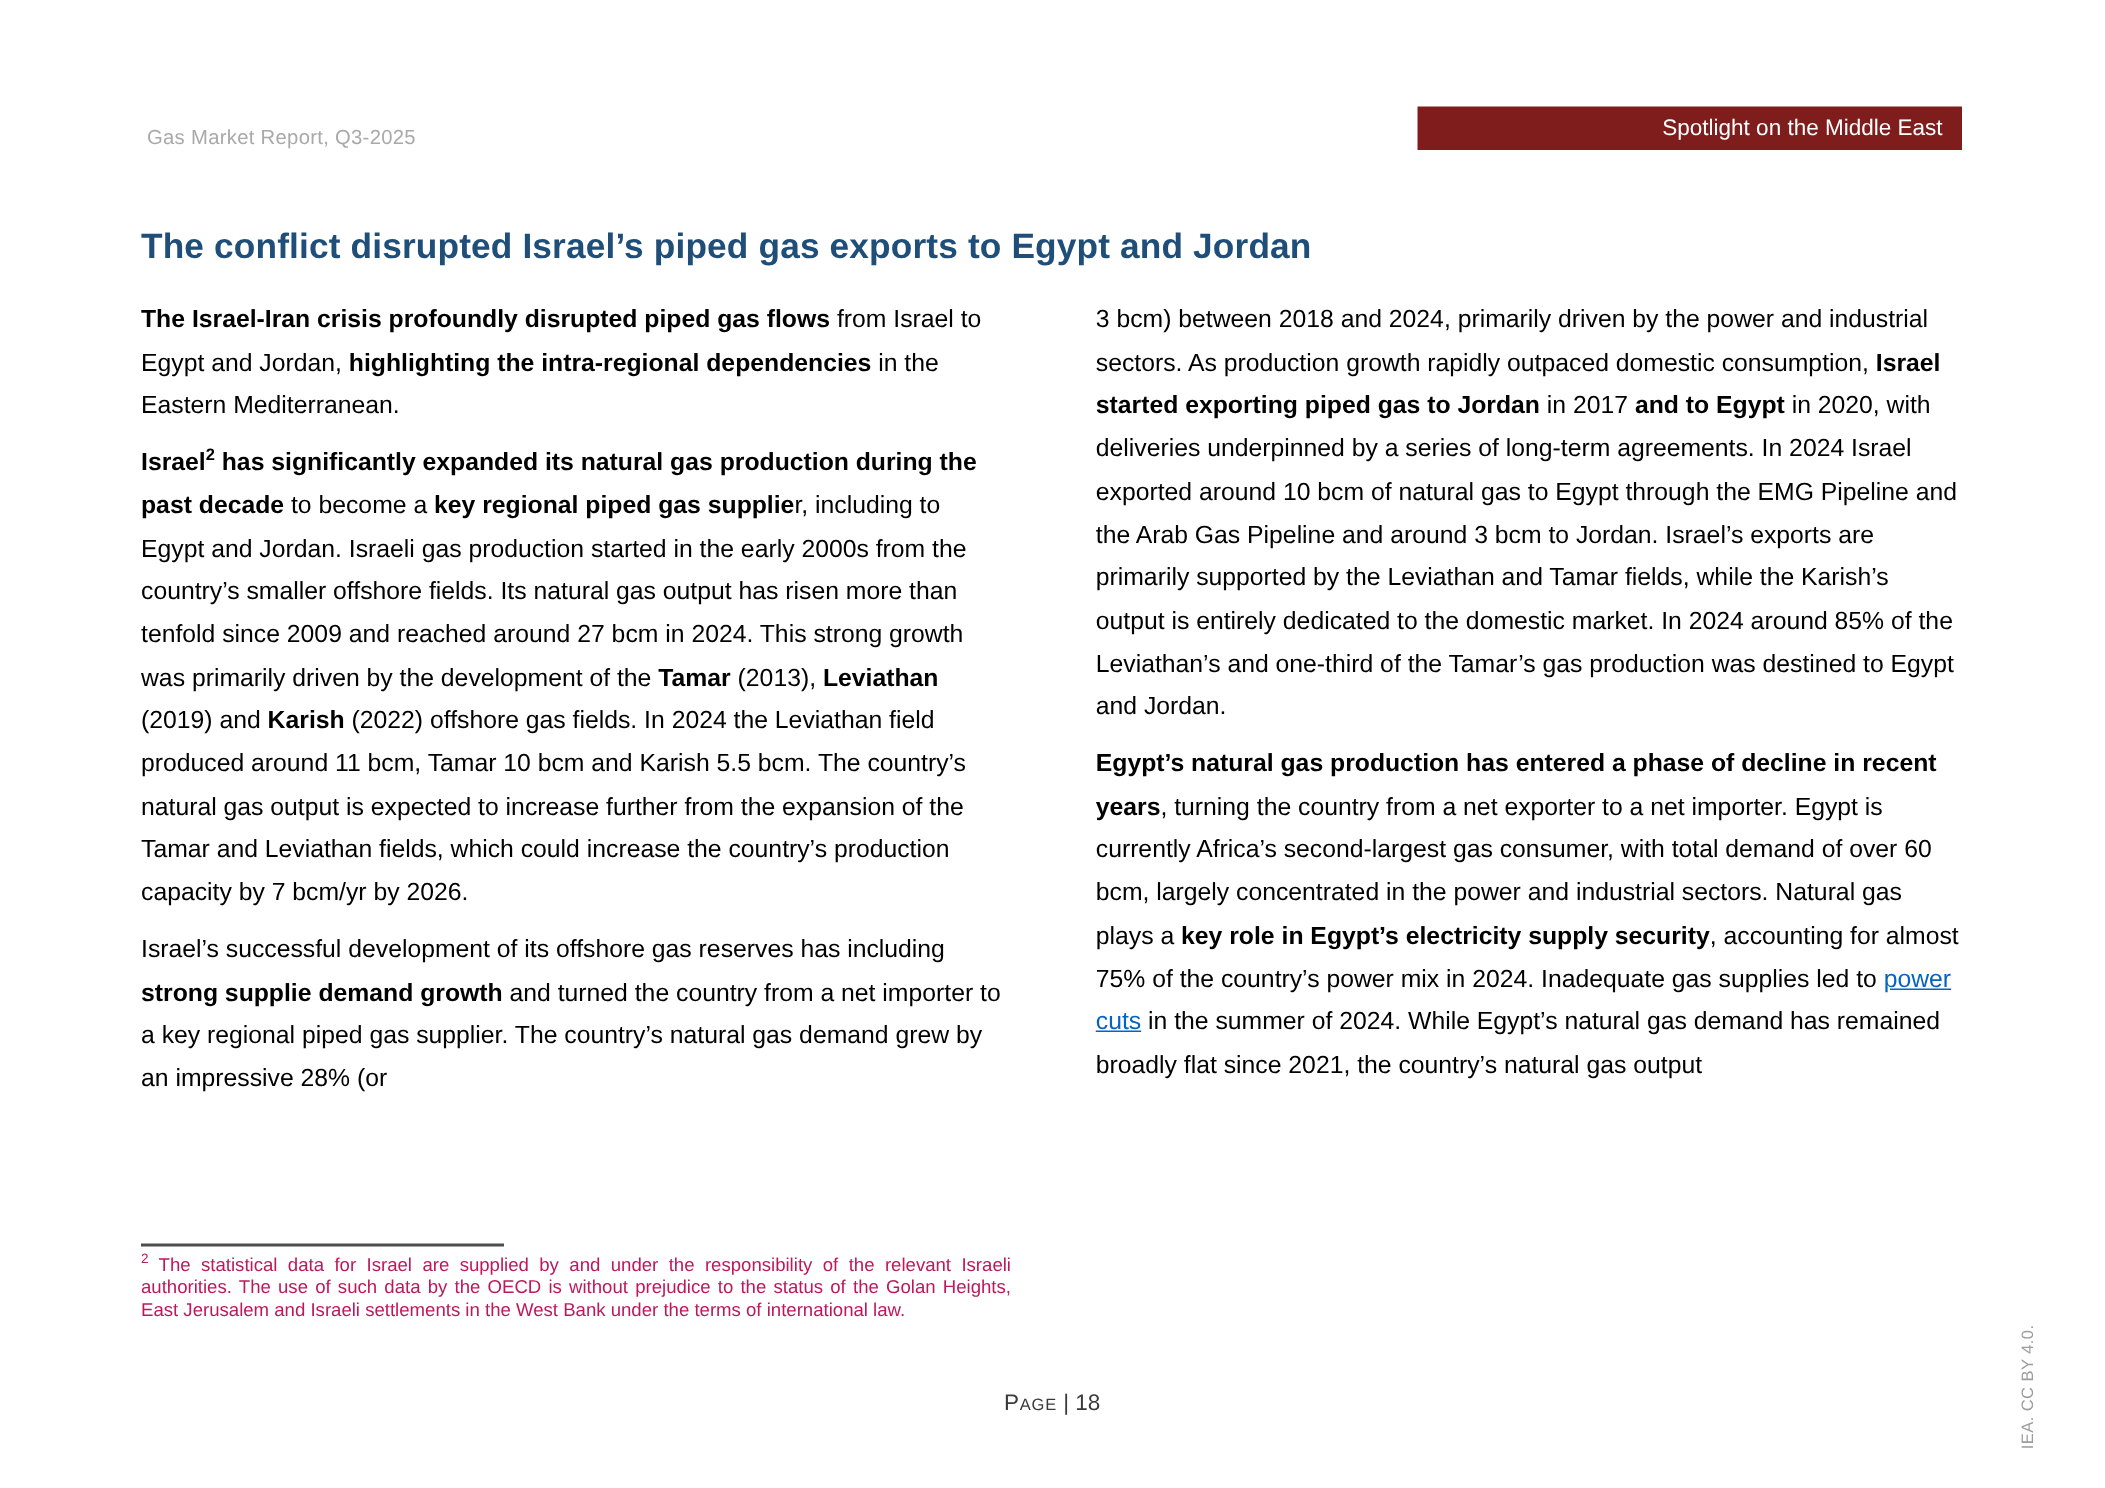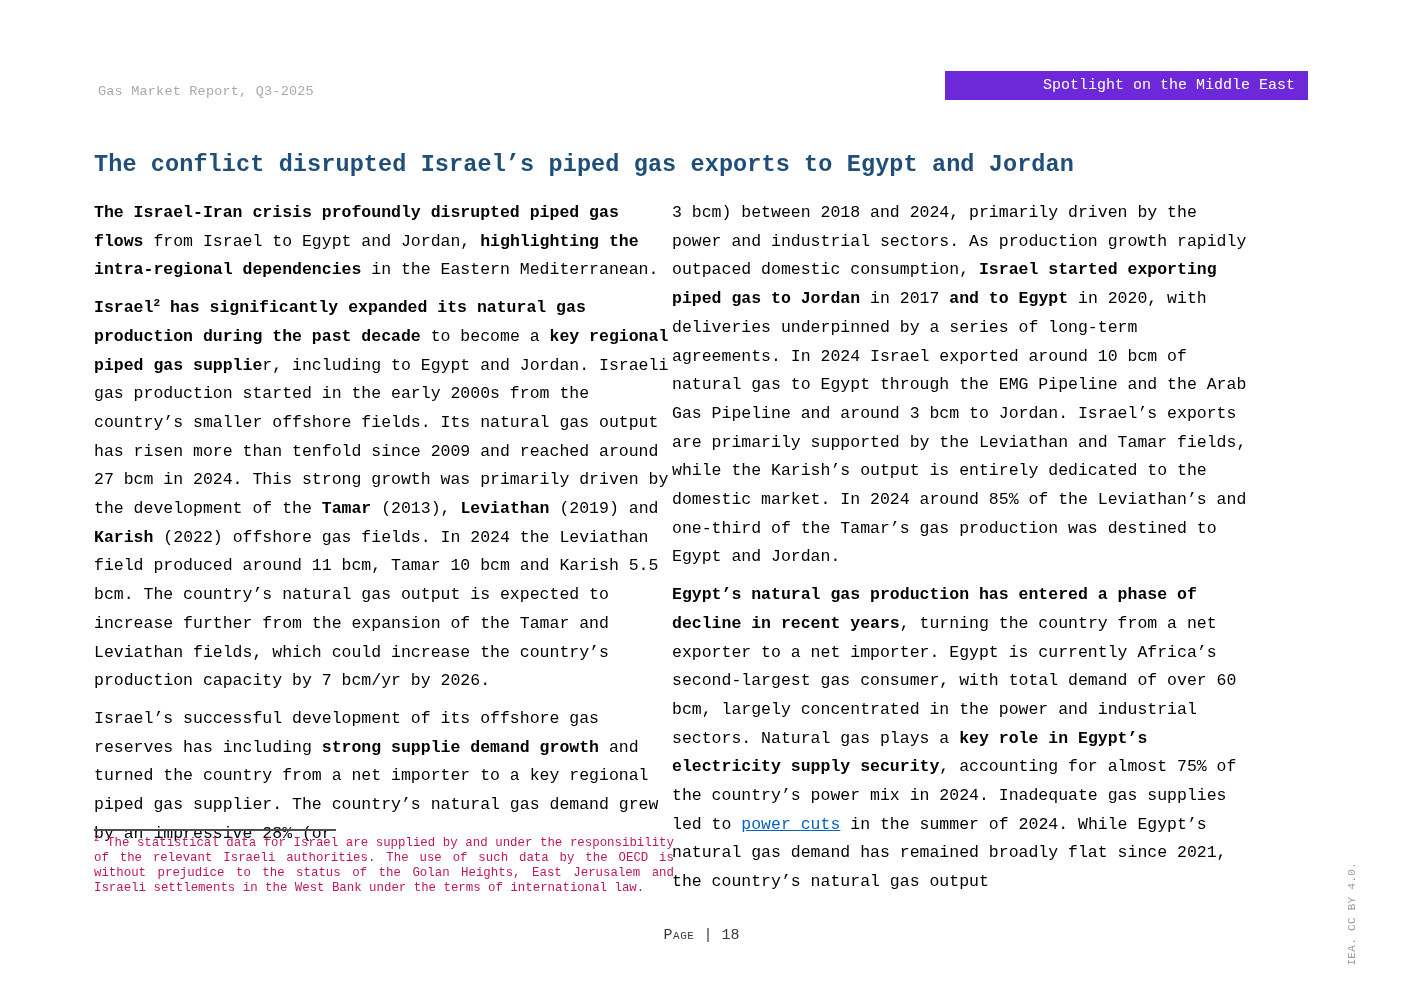--- a/index.html
+++ b/index.html
@@ -2,21 +2,21 @@
 <html><head>
 <meta charset="utf-8">
 <style>
   * { margin: 0; padding: 0; box-sizing: border-box; }
   html, body { background: #ffffff; }
   .page {
     position: relative;
     width: 1403px;
     height: 992px;
     background: #ffffff;
-    font-family: Liberation Mono, monospace;
+    font-family: Liberation Sans, sans-serif;
     overflow: hidden;
   }
   .report-title {
     position: absolute;
     left: 98px;
     top: 84px;
     font-size: 13.5px;
     color: #a9a9a9;
     letter-spacing: 0.2px;
   }
@@ -40,20 +40,21 @@
     font-size: 23.5px;
     font-weight: bold;
     letter-spacing: 0.1px;
   }
   .columns {
     position: absolute;
     left: 94px;
     top: 199px;
     width: 1214px;
     display: flex;
+    gap: 59px;
   }
   .col {
     width: 578px;
     font-size: 16.5px;
     line-height: 28.7px;
     color: #000000;
     text-align: left;
   }
   .col p { margin: 0 0 9px 0; }
   .col b { font-weight: bold; }
@@ -98,21 +99,21 @@
     letter-spacing: 0.3px;
   }
 </style>
 </head>
 <body>
 
 <div class="page">
 
   <div class="report-title">Gas Market Report, Q3-2025</div>
 
-  <div class="banner" style="background: #6d28d9;">
+  <div class="banner" style="background: #7f1d1d;">
     <span>Spotlight on the Middle East</span>
   </div>
 
   <h1 class="page-title" style="color: rgb(31, 78, 121);">The conflict disrupted Israel’s piped gas exports to Egypt and Jordan</h1>
 
   <div class="columns">
     <div class="col">
         <p><b>The Israel-Iran crisis profoundly disrupted piped gas flows</b><span> from Israel to Egypt and Jordan, </span><b>highlighting the intra-regional dependencies</b><span> in the Eastern Mediterranean.</span></p>
         <p><b>Israel</b><b><sup>2</sup></b><b> has significantly expanded its natural gas production during the past decade</b><span> to become a </span><b>key regional piped gas supplie</b><span>r, including to Egypt and Jordan. Israeli gas production started in the early 2000s from the country’s smaller offshore fields. Its natural gas output has risen more than tenfold since 2009 and reached around 27 bcm in 2024. This strong growth was primarily driven by the development of the </span><b>Tamar</b><span> (2013), </span><b>Leviathan</b><span> (2019) and </span><b>Karish</b><span> (2022) offshore gas fields. In 2024 the Leviathan field produced around 11 bcm, Tamar 10 bcm and Karish 5.5 bcm. The country’s natural gas output is expected to increase further from the expansion of the Tamar and Leviathan fields, which could increase the country’s production capacity by 7 bcm/yr by 2026.</span></p>
         <p><span>Israel’s successful development of its offshore gas reserves has including </span><b>strong supplie demand growth</b><span> and turned the country from a net importer to a key regional piped gas supplier. The country’s natural gas demand grew by an impressive 28% (or</span></p>

